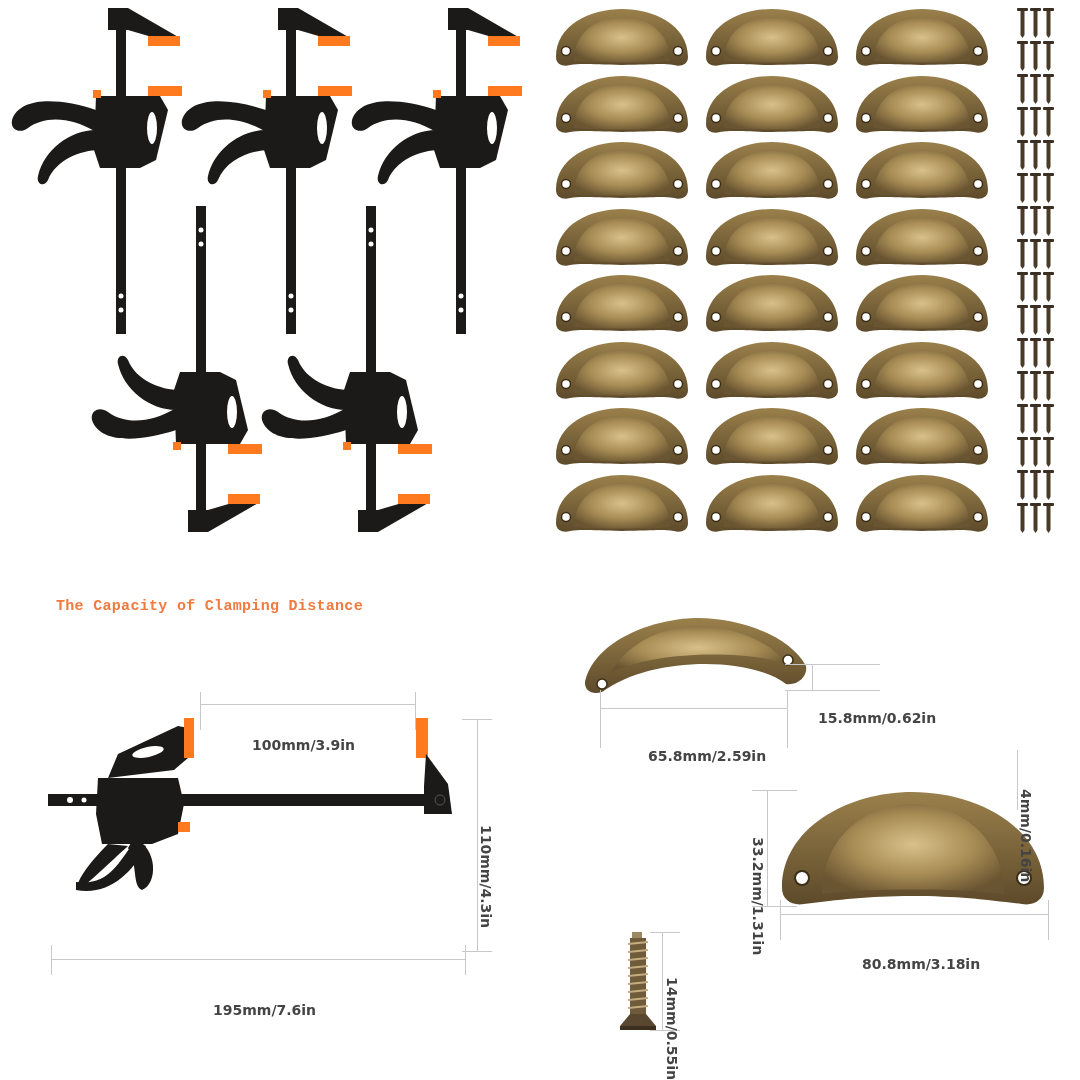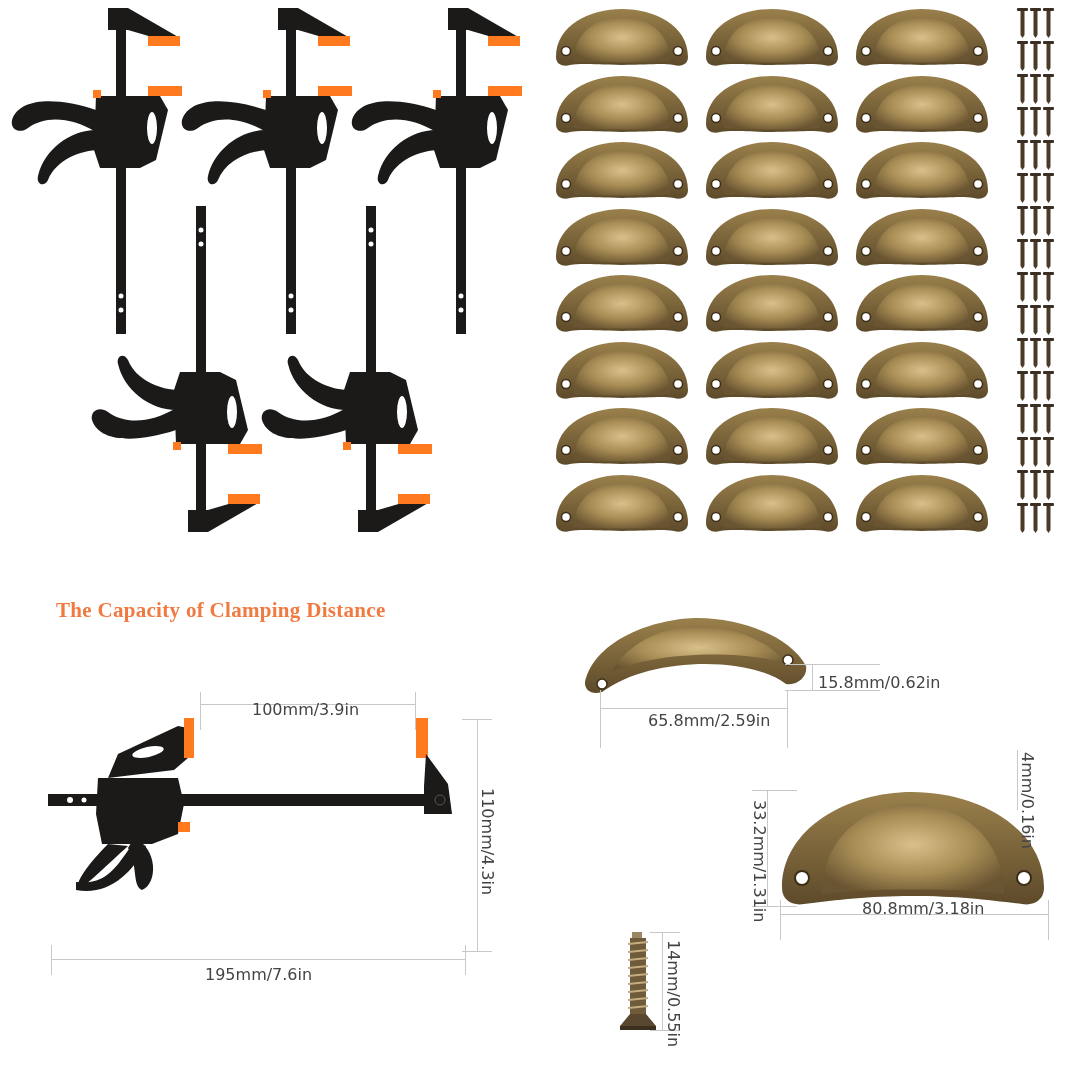--- a/index.html
+++ b/index.html
@@ -1,19 +1,19 @@
 <!DOCTYPE html>
 <html><head>
 <meta charset="utf-8">
 <style>
   html, body { margin: 0; padding: 0; background: #ffffff; }
   body { width: 1080px; height: 1080px; position: relative; overflow: hidden; font-family: "DejaVu Sans", sans-serif; }
   .abs { position: absolute; }
-  .title { position: absolute; left: 56px; top: 598px; font-family: Liberation Serif, serif; font-weight: bold; font-size: 21px; letter-spacing: 0.3px; color: #f07a40; white-space: nowrap; }
-  .dim-label { position: absolute; font-family: "DejaVu Sans", sans-serif; font-weight: normal; font-size: 16px; color: #444; white-space: nowrap; }
+  .title { position: absolute; left: 56px; top: 598px; font-family: Liberation Mono, monospace; font-weight: bold; font-size: 15px; letter-spacing: 0.3px; color: #f07a40; white-space: nowrap; }
+  .dim-label { position: absolute; font-family: "DejaVu Sans", sans-serif; font-weight: bold; font-size: 14px; color: #444; white-space: nowrap; margin-top: 37px; }
   .vert { writing-mode: vertical-rl; }
   .line-h { position: absolute; height: 1px; background: #c8c8c8; }
   .line-v { position: absolute; width: 1px; background: #c8c8c8; }
   .handle-grid { position: absolute; left: 550px; top: 5px; display: grid; grid-template-columns: repeat(3, 145px); grid-template-rows: repeat(8, 66.5px); column-gap: 5px; }
   .handle-cell { position: relative; }
   .screw-grid { position: absolute; left: 1017px; top: 8px; display: grid; grid-template-columns: repeat(3, 11px); grid-auto-rows: 33px; column-gap: 2px; }
   .screw-cell { position: relative; }
 </style>
 </head>
 <body>
@@ -330,21 +330,21 @@
   <div class="dim-label" style="left:252px;top:60px;">100mm/3.9in</div>
 
   <div class="line-h" style="left:462px;top:79px;width:30px;"></div>
   <div class="line-h" style="left:462px;top:311px;width:30px;"></div>
   <div class="line-v" style="left:477px;top:79px;height:232px;"></div>
   <div class="dim-label vert" style="left:478px;top:148px;">110mm/4.3in</div>
 
   <div class="line-v" style="left:51px;top:305px;height:30px;"></div>
   <div class="line-v" style="left:465px;top:305px;height:30px;"></div>
   <div class="line-h" style="left:51px;top:319px;width:414px;"></div>
-  <div class="dim-label" style="left:205px;top:325px;">195mm/7.6in</div>
+  <div class="dim-label" style="left:213px;top:325px;">195mm/7.6in</div>
 </div>
 
 <div class="abs" style="left:540px;top:580px;width:540px;height:480px;">
 
   <svg class="abs" style="left:40px;top:36px" width="230" height="82" viewBox="0 0 230 82">
     <path d="M6,62 C20,20 80,2 118,2 C160,2 210,20 226,50 C228,60 218,70 206,68 C170,40 70,40 22,76 C10,80 2,72 6,62 Z" fill="url(#bronzeRim)"></path>
     <path d="M30,58 C50,22 90,10 118,10 C150,10 190,24 206,48 C170,34 70,34 30,58 Z" fill="url(#bronzeGrad)"></path>
     <circle cx="22" cy="68" r="5" fill="#fff" stroke="#3b2e18" stroke-width="1.5"></circle>
     <circle cx="208" cy="44" r="5" fill="#fff" stroke="#3b2e18" stroke-width="1.5"></circle>
   </svg>
@@ -367,21 +367,21 @@
   <div class="line-h" style="left:212px;top:326px;width:45px;"></div>
   <div class="line-v" style="left:227px;top:210px;height:116px;"></div>
   <div class="dim-label vert" style="left:210px;top:220px;">33.2mm/1.31in</div>
 
   <div class="line-v" style="left:477px;top:170px;height:60px;"></div>
   <div class="dim-label vert" style="left:478px;top:172px;">4mm/0.16in</div>
 
   <div class="line-v" style="left:240px;top:320px;height:40px;"></div>
   <div class="line-v" style="left:508px;top:320px;height:40px;"></div>
   <div class="line-h" style="left:240px;top:334px;width:268px;"></div>
-  <div class="dim-label" style="left:322px;top:319px;">80.8mm/3.18in</div>
+  <div class="dim-label" style="left:322px;top:339px;">80.8mm/3.18in</div>
 
   <svg class="abs" style="left:78px;top:350px" width="40" height="102" viewBox="0 0 40 102">
     <rect x="14" y="2" width="10" height="6" fill="#9b8763"></rect>
     <path d="M12,8 L28,8 L28,84 L12,84 Z" fill="#6f5a3a"></path>
     <g stroke="#c4ad80" stroke-width="2">
       <line x1="10" y1="14" x2="30" y2="12"></line>
         <line x1="10" y1="22" x2="30" y2="20"></line>
       <line x1="10" y1="30" x2="30" y2="28"></line>
         <line x1="10" y1="38" x2="30" y2="36"></line>
       <line x1="10" y1="46" x2="30" y2="44"></line>

